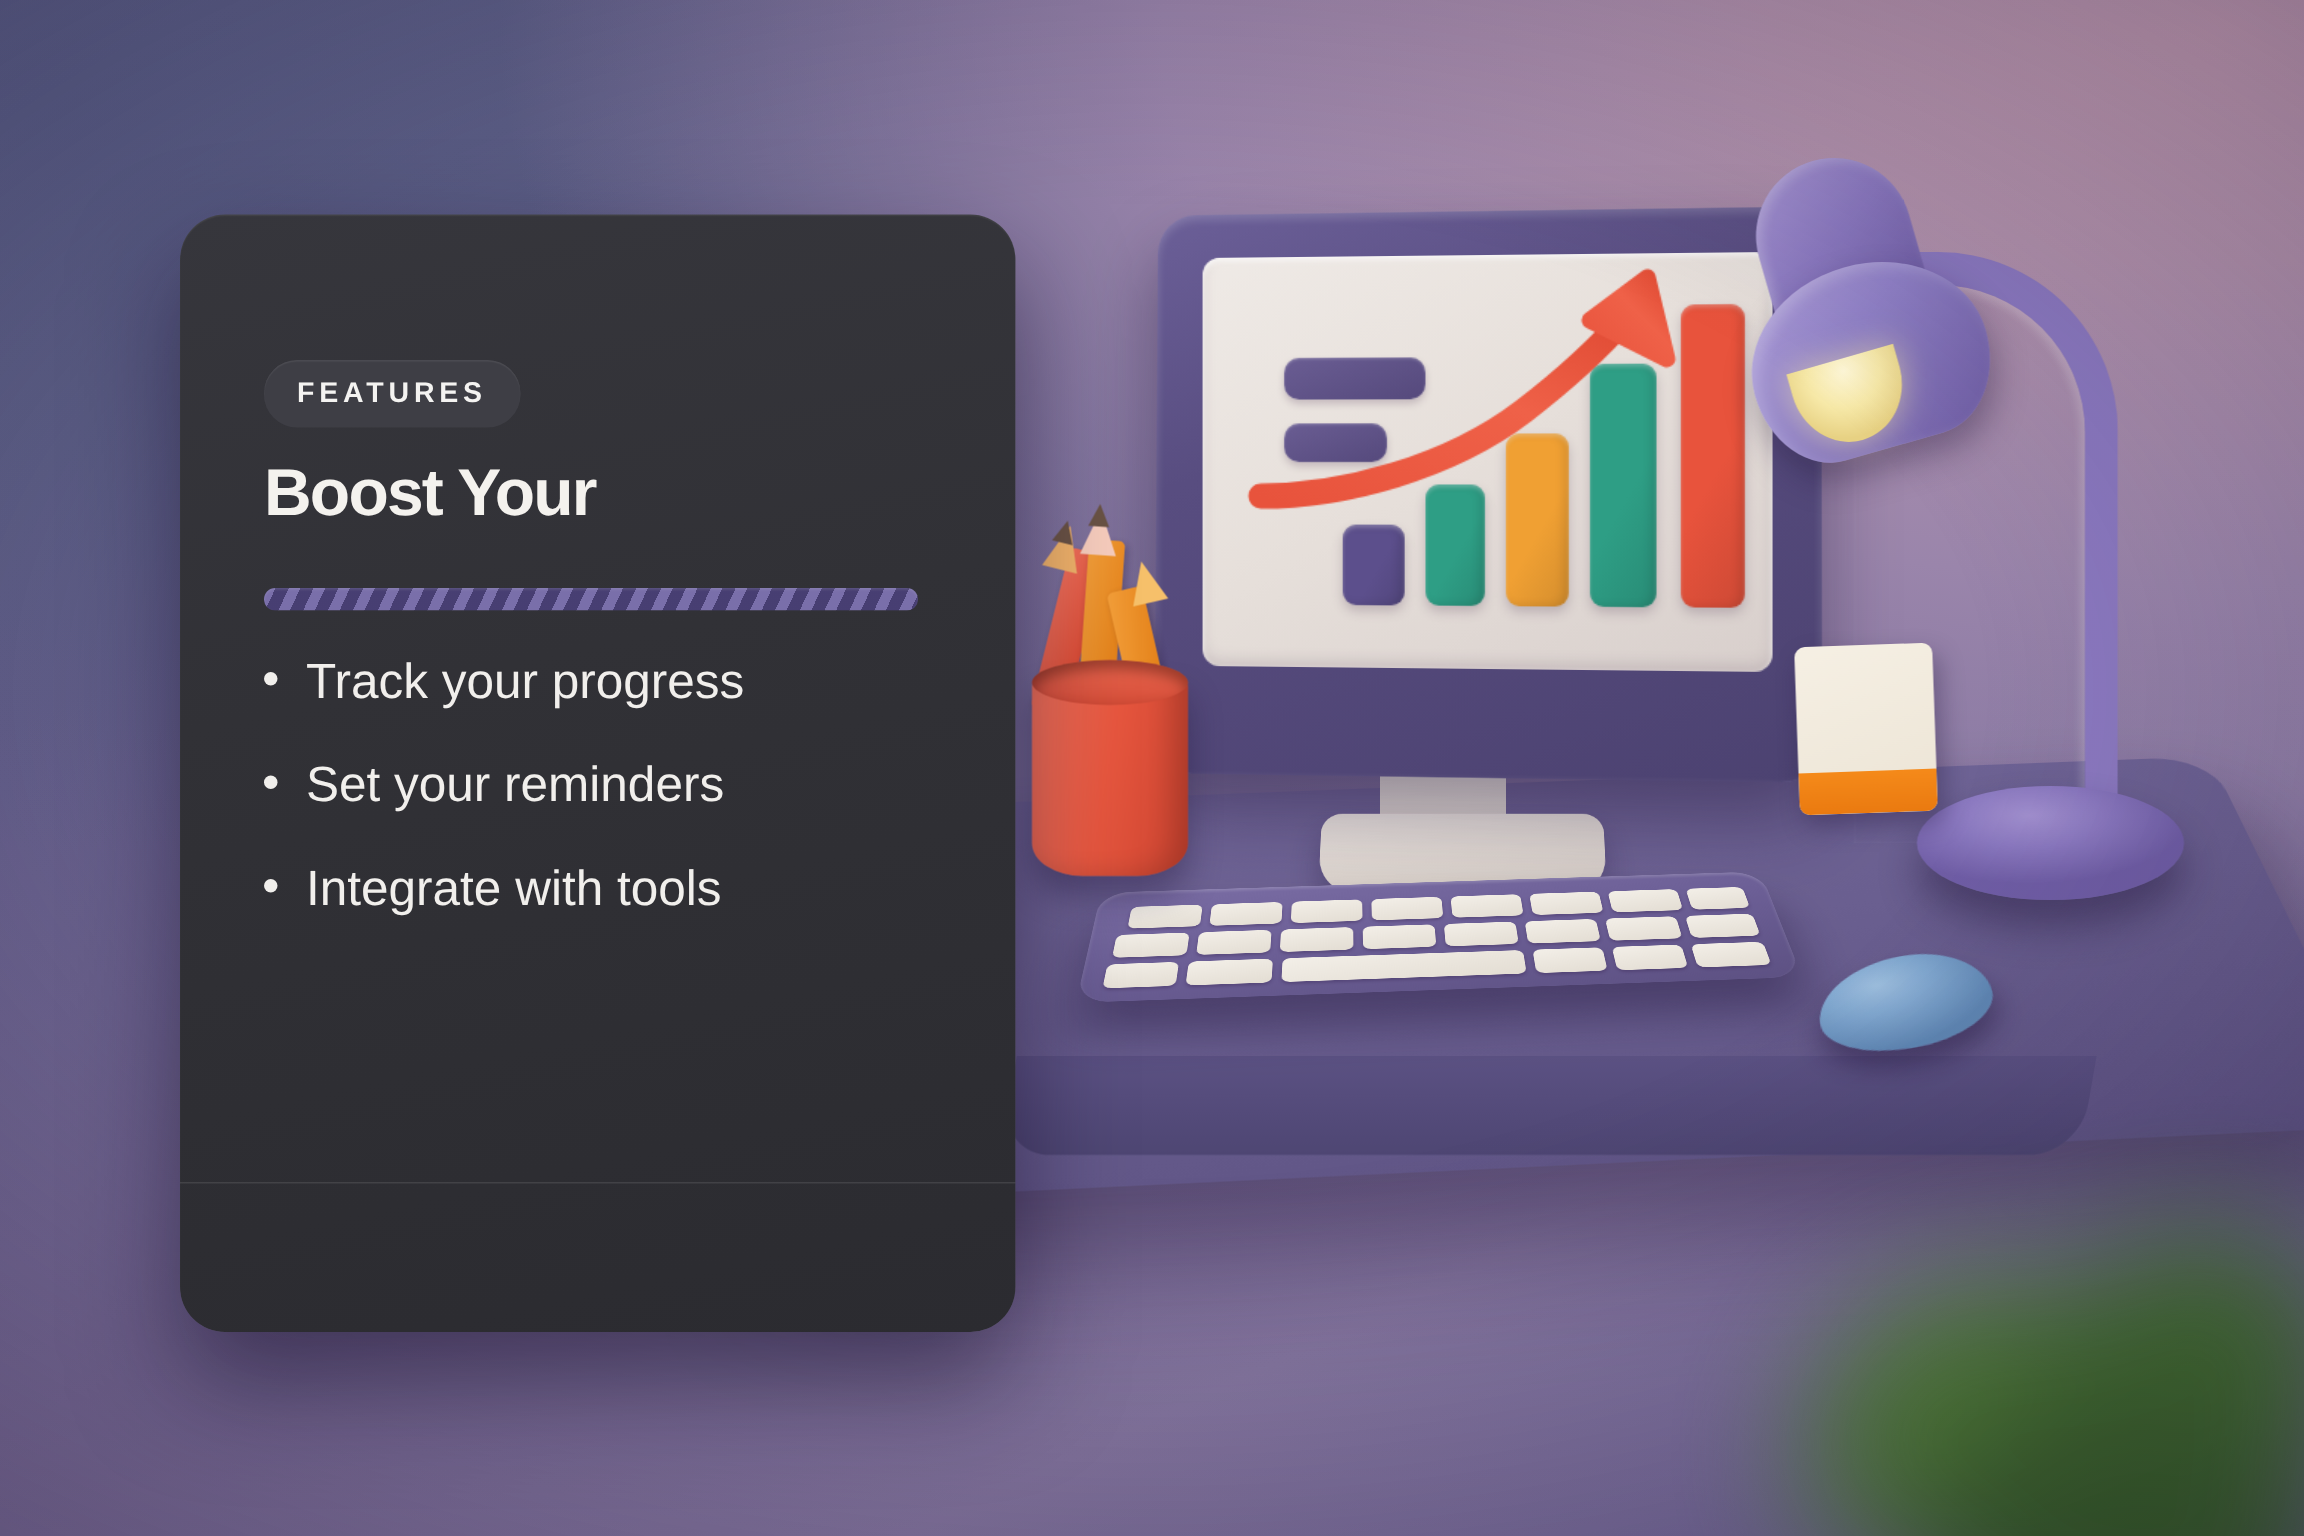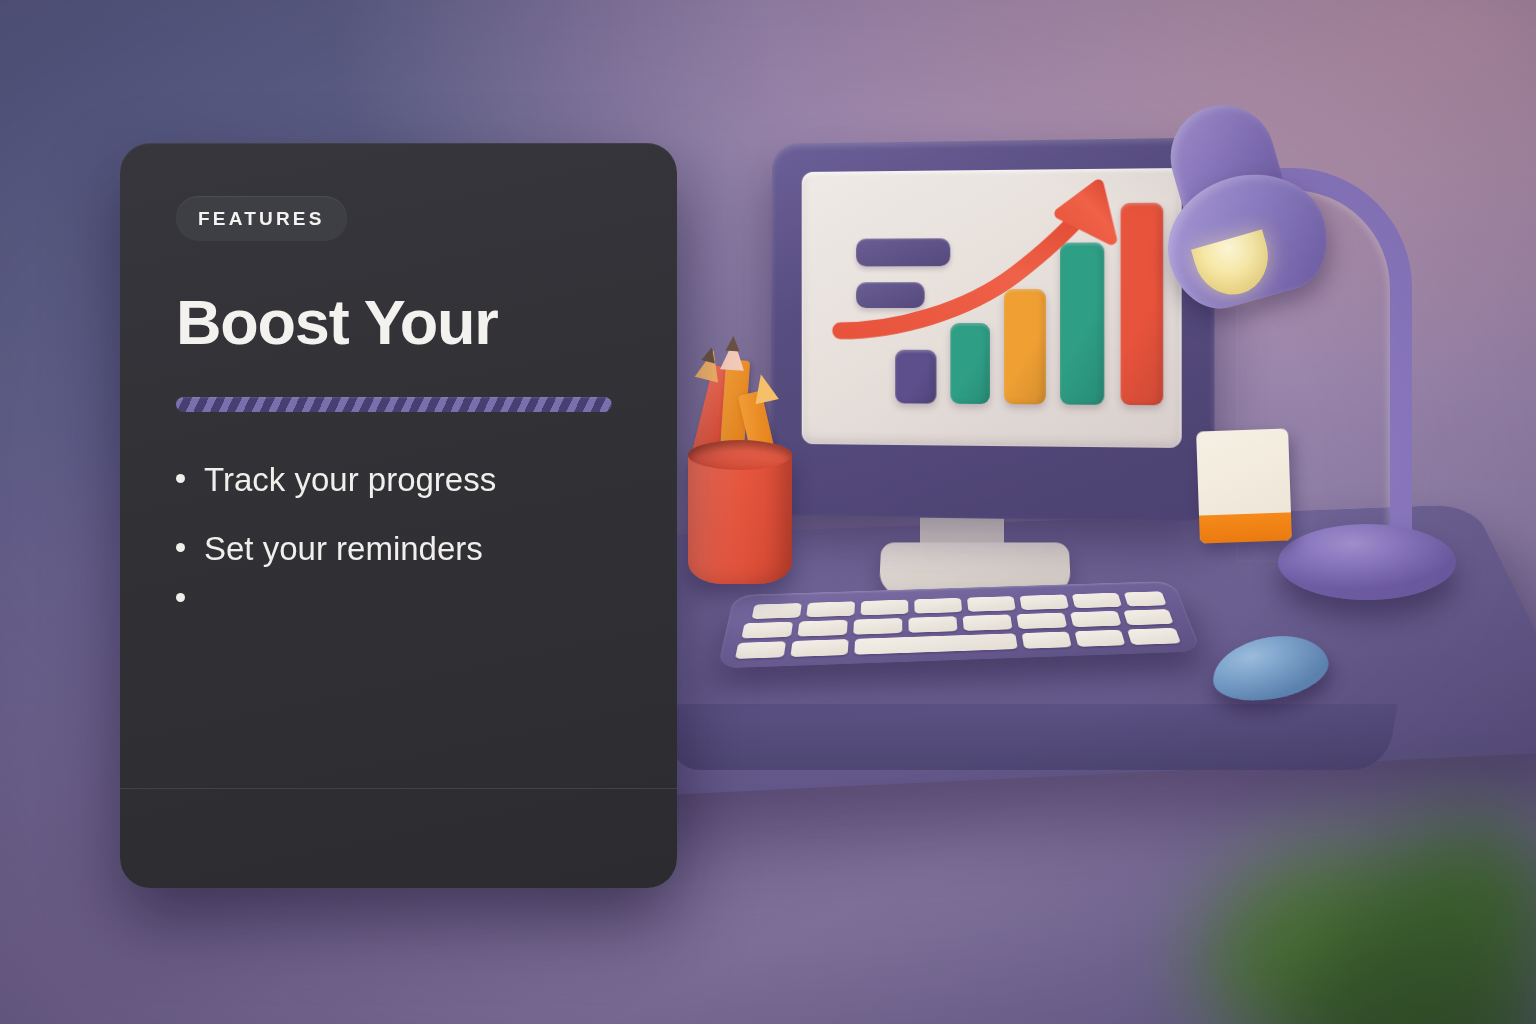--- a/index.html
+++ b/index.html
@@ -220,45 +220,46 @@
   .badge {
     display:inline-block;
     background:#3e3e45;
     color:#f4f3f1;
     font-size:19px;
     font-weight:bold;
     letter-spacing:3.2px;
     padding:12px 22px 11px 22px;
     border-radius:22px;
     box-shadow:inset 0 1px 1px rgba(255,255,255,0.08);
+    margin-top:44px;
   }
 
   .headline {
-    margin-top:45px;
+    margin-top:18px;
     color:#f4f2ee;
-    font-size:63px;
+    font-size:44px;
     font-weight:bold;
     line-height:1.16;
     letter-spacing:-1.2px;
   }
 
   .rule {
     position:relative;
     margin-top:38px;
     width:436px; height:15px;
     border-radius:8px;
     background-color:#60549a;
     background-image:repeating-linear-gradient(
       115deg,
       rgba(255,255,255,0.16) 0px, rgba(255,255,255,0.16) 7px,
       rgba(0,0,0,0.26) 7px, rgba(0,0,0,0.26) 15px);
     box-shadow:inset 0 1px 2px rgba(255,255,255,0.12);
   }
 
-  .bullets { margin-top:51px; list-style:none; }
+  .bullets { margin-top:30px; list-style:none; }
   .bullet {
     display:flex; align-items:baseline;
     color:#f1efec;
     font-size:33px;
     line-height:1;
     margin-bottom:36px;
   }
   .bullet-dot {
     width:9px; height:9px; border-radius:50%;
     background:#f1efec;
@@ -400,20 +401,21 @@
         <li class="bullet">
           <span class="bullet-dot"></span>
           <span>Track your progress</span>
         </li>
         <li class="bullet">
           <span class="bullet-dot"></span>
           <span>Set your reminders</span>
         </li>
         <li class="bullet">
           <span class="bullet-dot"></span>
+          <span>Integrate with tools</span>
         </li>
       </ul>
 
   </div>
 
   <div class="card-divider"></div>
 
 </div>
 
 </body></html>

